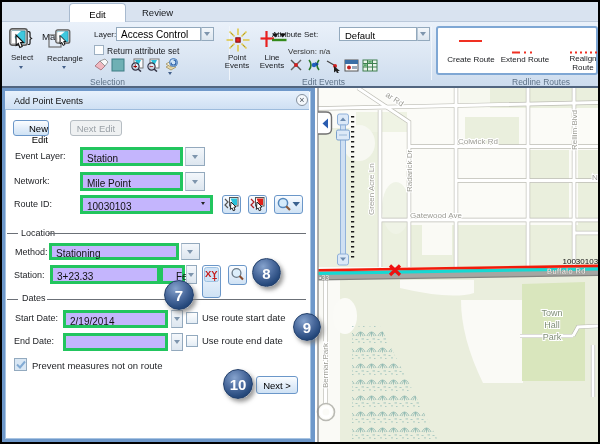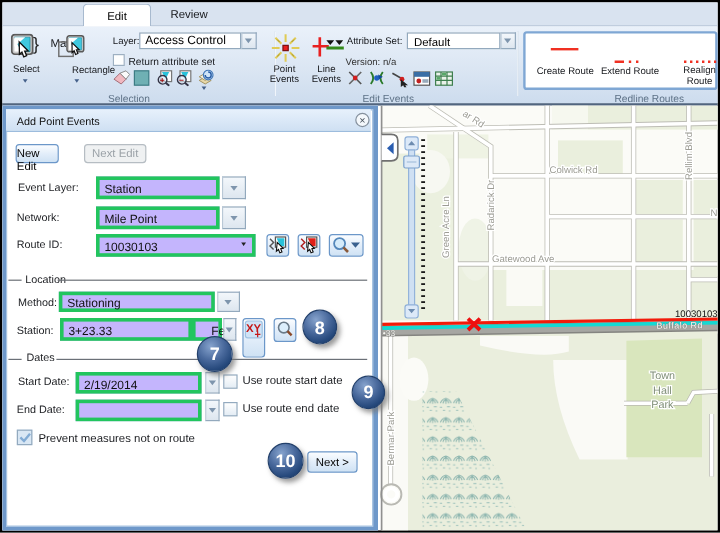--- a/index.html
+++ b/index.html
@@ -55,21 +55,21 @@
 <div class="dropv" style="left:19px; top:66px;"></div>
 <div id="icon-rect" class="abs" style="left:48px; top:29px;">
 <svg width="26" height="22">
 <rect x="1" y="6" width="12" height="12" fill="none" stroke="#6e6e6e" stroke-width="1.2"></rect>
 <rect x="7.8" y="0.8" width="14" height="13.4" rx="2" fill="#c9c9c9" stroke="#5a5a5a" stroke-width="1.2"></rect>
 <rect x="9.5" y="2.5" width="10.5" height="10" fill="#fff"></rect>
 <path d="M9.5 2.5 L20 2.5 L20 12.5 L14 12.5 Z" fill="#3fc8de" stroke="#1787a0" stroke-width="0.5"></path>
 <path d="M9.5 2.5 L17 2.5 L9.5 9 Z" fill="#fdfdfd"></path>
 <path d="M12 6.5 L18 12.5 L15.7 12.6 L16.9 15.6 L15 16.4 L13.8 13.3 L12.1 14.8 Z" fill="#fff" stroke="#111" stroke-width="1"></path>
 </svg></div>
-<div class="rlbl" style="left:43px; top:54px; width:44px;margin-left:13px;">Rectangle</div>
+<div class="rlbl" style="left:43px; top:54px; width:44px;">Rectangle</div>
 <div class="dropv" style="left:62px; top:66px;"></div>
 <div class="rlbl" style="left:94px; top:30px;">Layer:</div>
 <div class="abs" style="left:116px; top:27px; width:85px; height:14px; background:#fff; border:1px solid #93a9bd; font-size:10px; padding:1px 0 0 4px;">Access Control</div>
 <div class="cbtn" style="left:201px; top:27px; width:13px; height:14px;">
     <i></i>
   </div>
 <div class="abs" style="left:94px; top:45px; width:10px; height:10px; background:#fdfefe; border:1px solid #9db0c2;"></div>
 <div class="rlbl" style="left:107px; top:46px; font-size:8.5px;">Return attribute set</div>
 <div id="sel-icons" class="abs" style="left:94px; top:58px;">
 <svg width="92" height="14">
@@ -125,21 +125,21 @@
 <div class="rlbl" style="left:220px; top:54px; width:34px; line-height:8px;">Point<br>Events</div>
 <div id="icon-line" class="abs" style="left:260px; top:30px;">
 <svg width="27" height="20">
 <line x1="6.5" y1="1" x2="6.5" y2="17" stroke="#e82020" stroke-width="2.2"></line>
 <line x1="0.5" y1="8.5" x2="14" y2="8.5" stroke="#e82020" stroke-width="2.2"></line>
 <path d="M12 3.5 L18.5 3.5 L15.2 7.5 Z" fill="#111"></path>
 <path d="M19.5 3.5 L26 3.5 L22.8 7.5 Z" fill="#111"></path>
 <line x1="12" y1="10" x2="26.5" y2="10" stroke="#338a1a" stroke-width="2.4"></line>
 </svg></div>
 <div class="rlbl" style="left:255px; top:54px; width:34px; line-height:8px;">Line<br>Events</div>
-<div class="rlbl" style="left:289px; top:30px;">Attribute Set:</div>
+<div class="rlbl" style="left:272px; top:30px;">Attribute Set:</div>
 <div class="abs" style="left:339px; top:27px; width:78px; height:14px; background:#fff; border:1px solid #93a9bd; font-size:9.5px; padding:1.5px 0 0 5px;">Default</div>
 <div class="cbtn" style="left:417px; top:27px; width:13px; height:14px;">
     <i></i>
   </div>
 <div class="rlbl" style="left:288px; top:47px; color:#333;">Version: n/a</div>
 <div id="ee-icons" class="abs" style="left:290px; top:58px;">
 <svg width="90" height="15">
 <g>
         <line x1="1" y1="2" x2="11" y2="12" stroke="#555" stroke-width="1.4"></line>
         <line x1="11" y1="2" x2="1" y2="12" stroke="#666" stroke-width="1.4"></line>
@@ -186,21 +186,21 @@
 <svg width="28" height="3">
       <line x1="1" y1="1.5" x2="28" y2="1.5" stroke="#f03022" stroke-width="2" stroke-dasharray="2 3"></line>
     </svg></div>
 <div class="rlbl" style="left:566px; top:55px; width:34px; line-height:8.5px;">Realign Route</div>
 <div class="glabel" style="left:512px;">Redline Routes</div>
 
 <div class="abs" id="panel"></div>
 <div id="phead">Add Point Events</div>
 <div class="abs" style="left:296px; top:94px; width:12px; height:12px; border:1px solid #85919e; border-radius:50%; color:#4d5660; font-size:9px; text-align:center; line-height:11px; background:#f4f8fc;">×</div>
 
-<div class="bluebtn" style="left:13px; top:120px; width:36px; height:16px; font-size:9.5px; text-align:left; padding-top:2px;">New Edit</div>
+<div class="bluebtn" style="left:13px; top:120px; width:36px; height:16px; font-size:9.5px; text-align:right; padding-top:2px;">New Edit</div>
 <div class="abs" style="left:70px; top:120px; width:52px; height:16px; border:1px solid #b6bdc3; border-radius:3px; background:#eff1f2; color:#9aa1a7; font-size:9.5px; text-align:center; padding-top:2px;">Next Edit</div>
 
 <div class="fl" style="left:15px; top:151px;">Event Layer:</div>
 <div class="combo" style="left:80px; top:147px; width:103px; height:19px;">Station</div>
 <div class="cbtn" style="left:185px; top:147px; width:20px; height:19px;">
     <i></i>
   </div>
 
 <div class="fl" style="left:14px; top:176px;">Network:</div>
 <div class="combo" style="left:80px; top:172px; width:103px; height:19px;">Mile Point</div>

